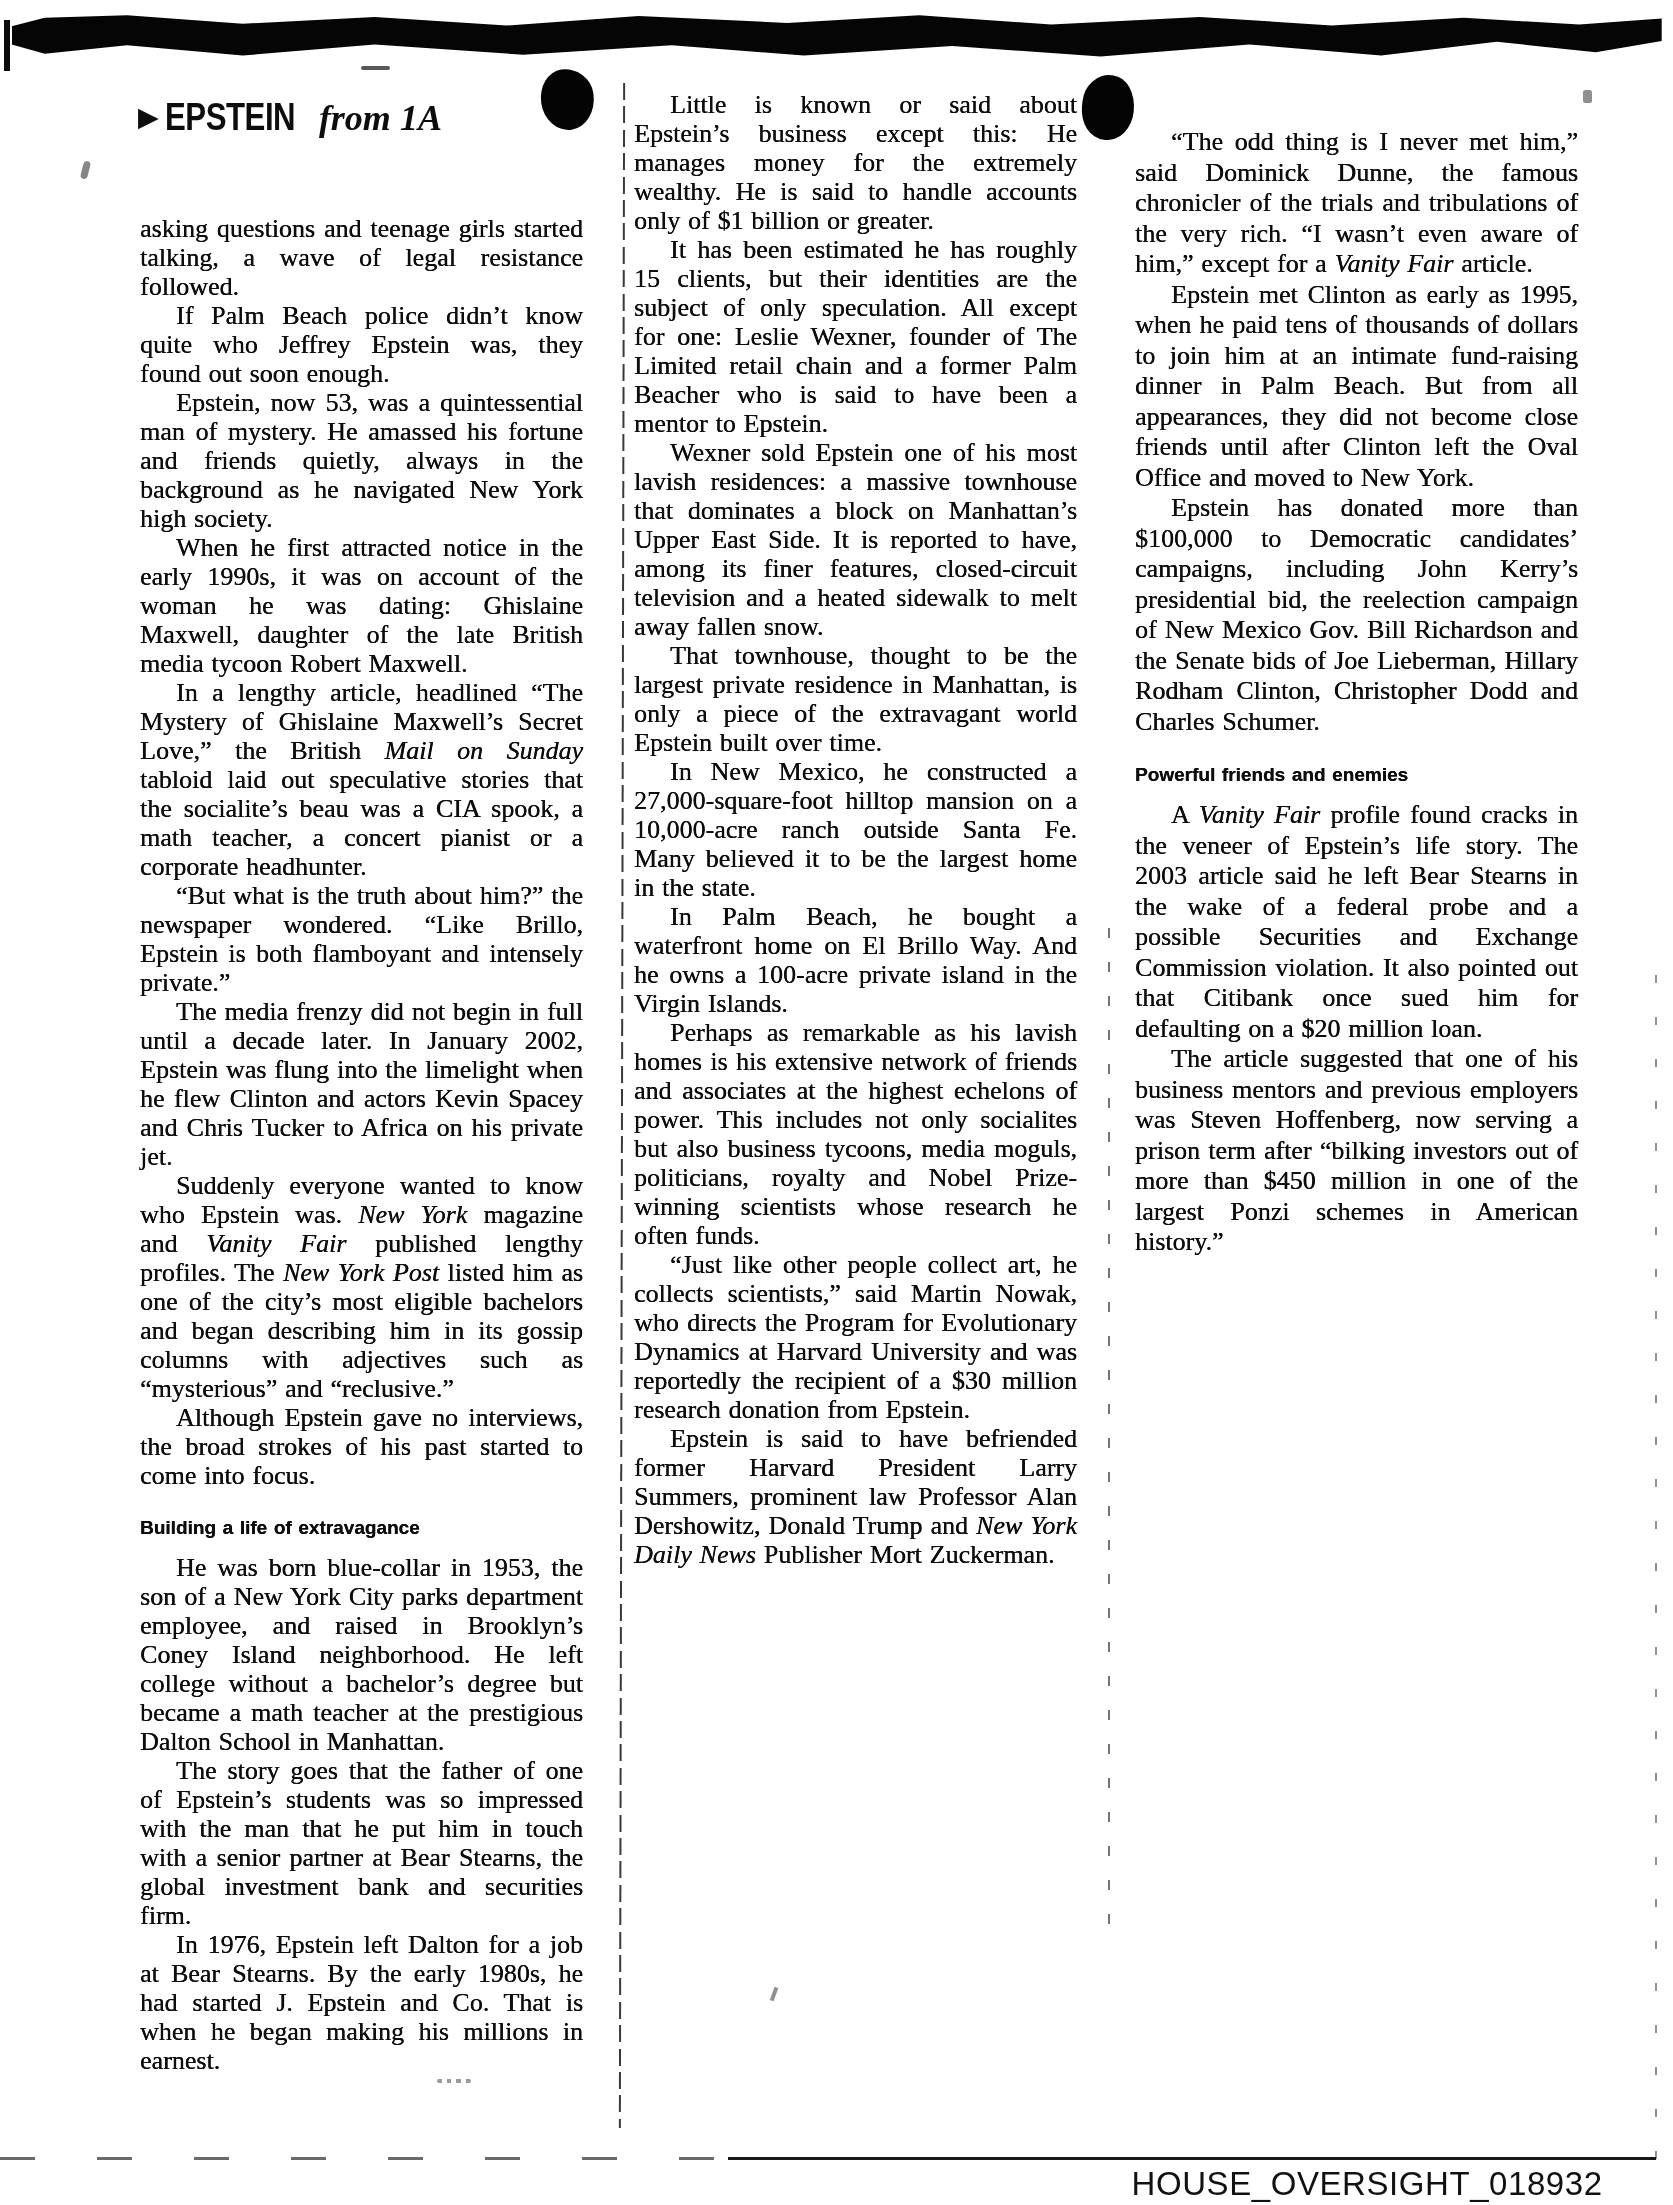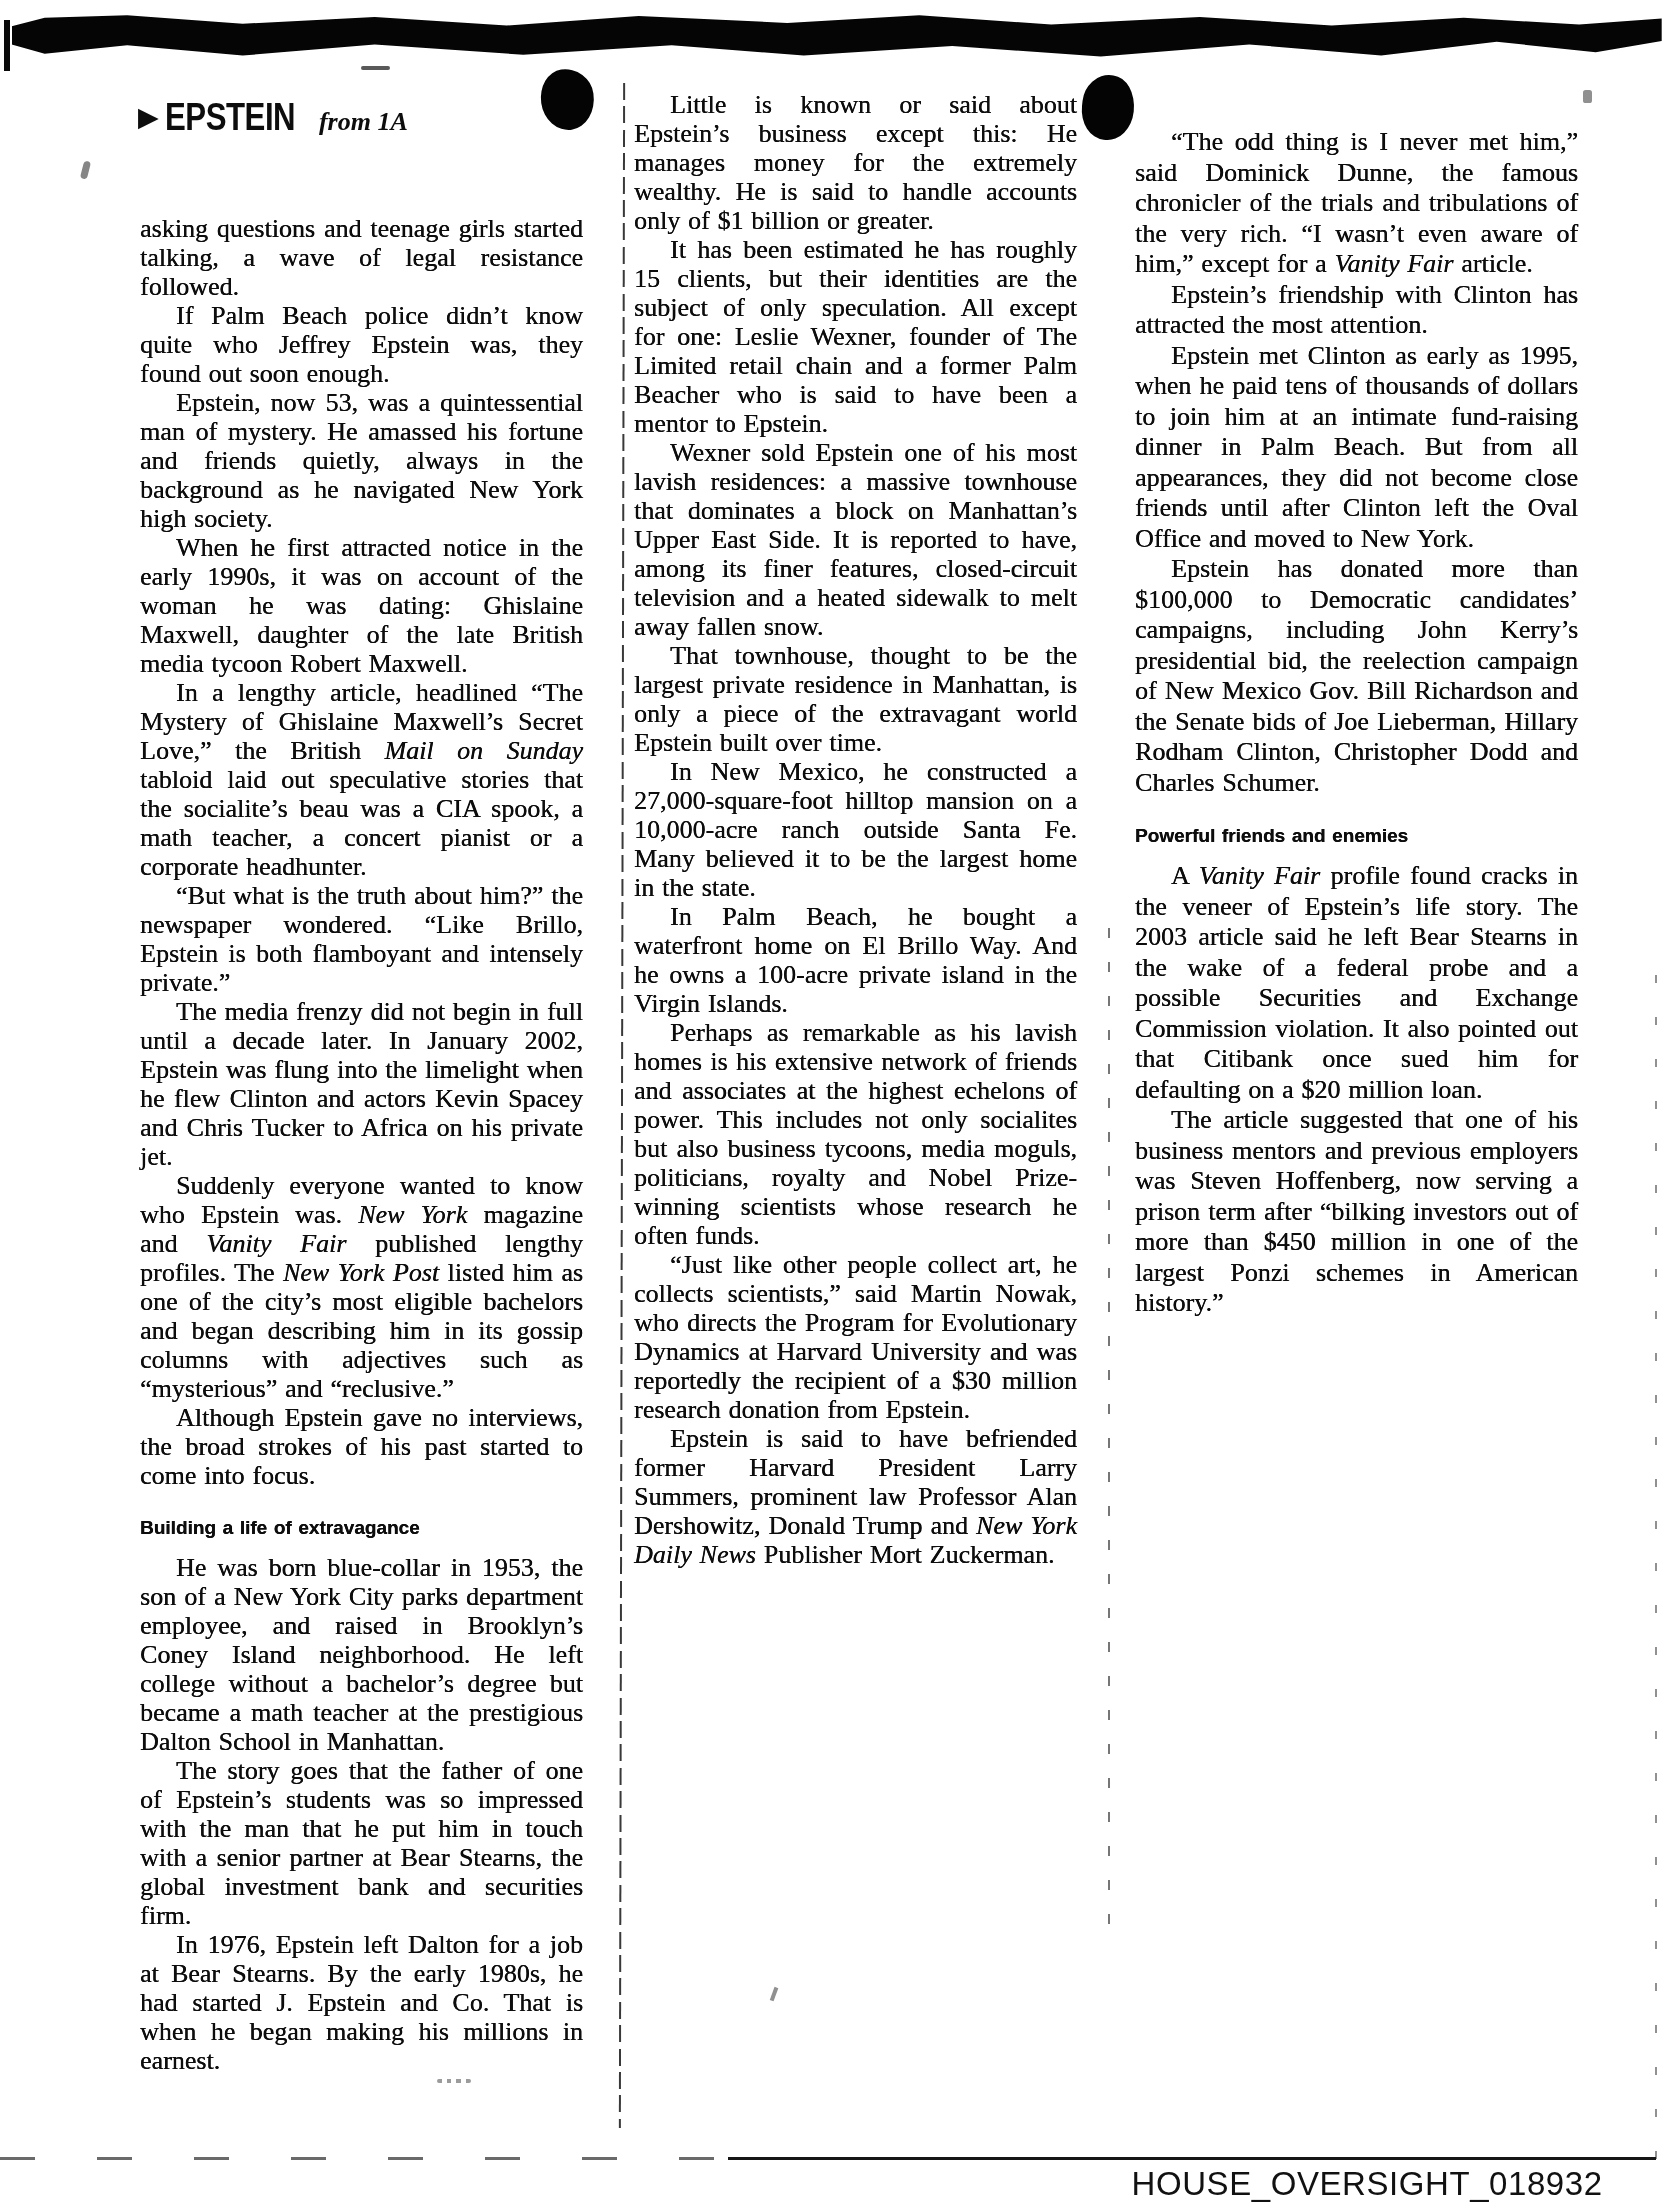--- a/index.html
+++ b/index.html
@@ -53,21 +53,21 @@
     background:repeating-linear-gradient(90deg,#222 0 4.5px,rgba(0,0,0,0) 4.5px 9.7px);}
   .speck-tick{left:772px;top:1987px;width:3.9px;height:14.3px;transform:rotate(20deg);opacity:.5;}
 
   
   .jump-head{position:absolute;left:138px;top:95px;width:455px;white-space:nowrap;}
   .jump-head .arrow{font-family:"DejaVu Sans", sans-serif;font-size:27px;vertical-align:3.9px;margin-right:6.5px;}
   .jump-head .slug{
     display:inline-block;font-family:"Liberation Sans", sans-serif;font-weight:bold;
     font-size:39px;letter-spacing:-0.6px;transform:scaleX(.8);transform-origin:left bottom;
   }
-  .jump-head .from{font-style:italic;font-weight:bold;font-size:26px;margin-left:-11.7px;}
+  .jump-head .from{font-style:italic;font-weight:bold;font-size:36px;margin-left:-11.7px;}
 
   
   .col{position:absolute;width:443px;text-align:justify;font-size:26px;
     text-shadow:0.3px 0.3px 0 #000;word-spacing:1.3px;}
   .col1{left:140px;top:214px;line-height:29px;}
   .col2{left:634px;top:90px;line-height:29px;}
   .col3{left:1135px;top:107px;line-height:30.5px;margin-top:20px;}
   .para{margin:0;text-indent:36px;}
   .para.cont{text-indent:0;}
   .it{font-style:italic;}
@@ -128,21 +128,20 @@
       <p class="para"><span>Wexner sold Epstein one of his most lavish residences: a massive townhouse that dominates a block on Manhattan’s Upper East Side. It is reported to have, among its finer features, closed-circuit television and a heated sidewalk to melt away fallen snow.</span></p>
       <p class="para"><span>That townhouse, thought to be the largest private residence in Manhattan, is only a piece of the extravagant world Epstein built over time.</span></p>
       <p class="para"><span>In New Mexico, he constructed a 27,000-square-foot hilltop mansion on a 10,000-acre ranch outside Santa Fe. Many believed it to be the largest home in the state.</span></p>
       <p class="para"><span>In Palm Beach, he bought a waterfront home on El Brillo Way. And he owns a 100-acre private island in the Virgin Islands.</span></p>
       <p class="para"><span>Perhaps as remarkable as his lavish homes is his extensive network of friends and associates at the highest echelons of power. This includes not only socialites but also business tycoons, media moguls, politicians, royalty and Nobel Prize-winning scientists whose research he often funds.</span></p>
       <p class="para"><span>“Just like other people collect art, he collects scientists,” said Martin Nowak, who directs the Program for Evolutionary Dynamics at Harvard University and was reportedly the recipient of a $30 million research donation from Epstein.</span></p>
       <p class="para"><span>Epstein is said to have befriended former Harvard President Larry Summers, prominent law Professor Alan Dershowitz, Donald Trump and </span><span class="it">New York Daily News</span><span> Publisher Mort Zuckerman.</span></p>
     </section>
   <section class="col col3">
       <p class="para"><span>“The odd thing is I never met him,” said Dominick Dunne, the famous chronicler of the trials and tribulations of the very rich. “I wasn’t even aware of him,” except for a </span><span class="it">Vanity Fair</span><span> article.</span></p>
-      <p class="para"><span>Epstein’s friendship with Clinton has attracted the most attention.</span></p>
       <p class="para"><span>Epstein met Clinton as early as 1995, when he paid tens of thousands of dollars to join him at an intimate fund-raising dinner in Palm Beach. But from all appearances, they did not become close friends until after Clinton left the Oval Office and moved to New York.</span></p>
       <p class="para"><span>Epstein has donated more than $100,000 to Democratic candidates’ campaigns, including John Kerry’s presidential bid, the reelection campaign of New Mexico Gov. Bill Richardson and the Senate bids of Joe Lieberman, Hillary Rodham Clinton, Christopher Dodd and Charles Schumer.</span></p>
       <h2 class="subhead">Powerful friends and enemies</h2>
       <p class="para"><span>A </span><span class="it">Vanity Fair</span><span> profile found cracks in the veneer of Epstein’s life story. The 2003 article said he left Bear Stearns in the wake of a federal probe and a possible Securities and Exchange Commission violation. It also pointed out that Citibank once sued him for defaulting on a $20 million loan.</span></p>
       <p class="para"><span>The article suggested that one of his business mentors and previous employers was Steven Hoffenberg, now serving a prison term after “bilking investors out of more than $450 million in one of the largest Ponzi schemes in American history.”</span></p>
     </section>
 
   <div class="bottom-line-left"></div>
   <div class="bottom-line-right"></div>
   <div class="bates">HOUSE_OVERSIGHT_018932</div>

